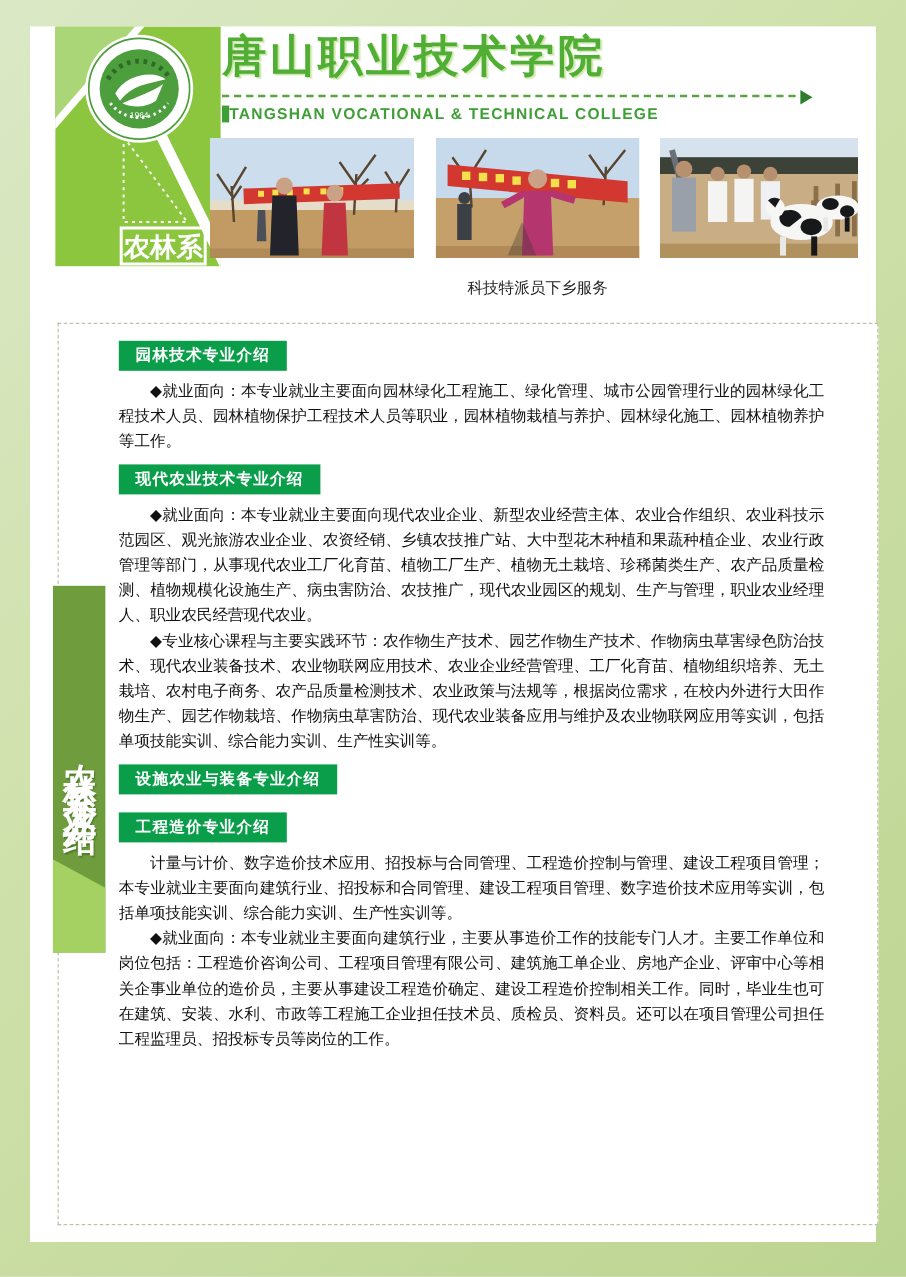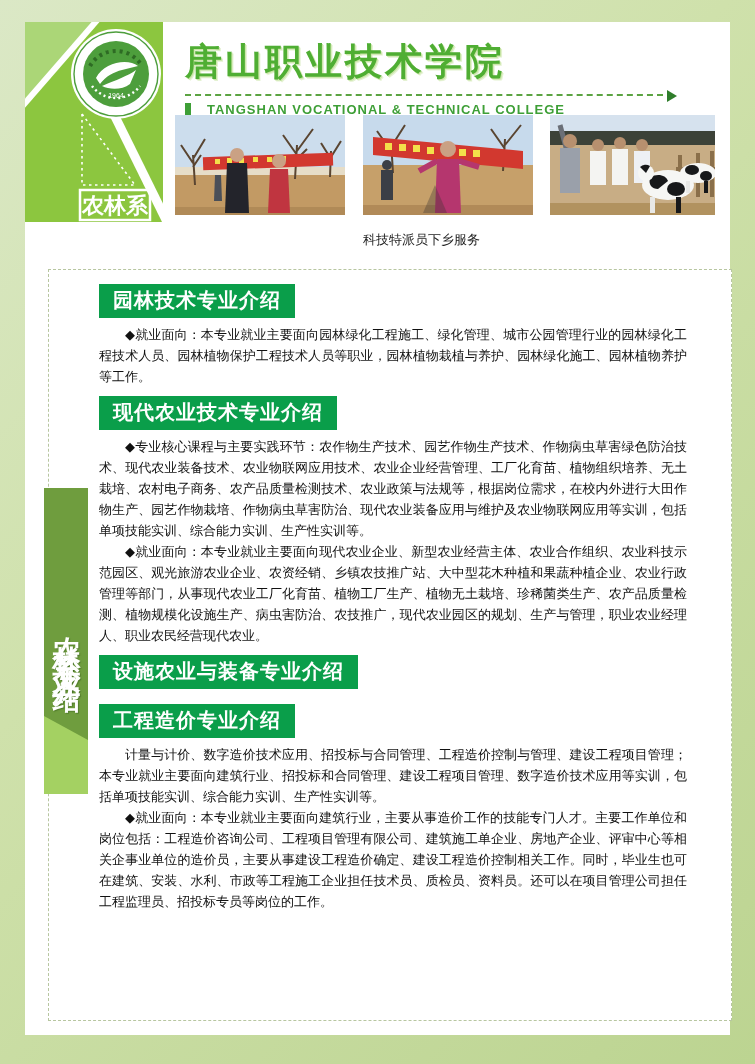--- a/index.html
+++ b/index.html
@@ -6,53 +6,53 @@
   body{
     width:755px;height:1064px;overflow:hidden;position:relative;
     background:linear-gradient(135deg,#dbe8c6 0%,#cfe1ab 40%,#bcd491 100%);
     font-family:"Liberation Sans","DejaVu Sans",sans-serif;
   }
   .page{
     position:absolute;left:25px;top:22px;width:705px;height:1013px;
     background:#ffffff;
   }
   
-  .corner-block{position:absolute;left:0;top:0;width:138px;height:232px;}
+  .corner-block{position:absolute;left:0;top:0;width:138px;height:232px;padding-left:21px;}
   .logo{position:absolute;left:45px;top:6px;width:92px;height:92px;}
   
-  .title-wrap{position:absolute;left:160px;top:20px;width:525px;}
+  .title-wrap{position:absolute;left:160px;top:5px;width:525px;}
   .title-cn{
     font-size:37px;font-weight:bold;color:#4fae33;letter-spacing:3px;line-height:1.1;
     text-shadow:1px 1px 0 #c9e5a6,2px 2px 0 #e4f2d2;
   }
   .dash-row{position:relative;height:10px;margin-top:7px;width:492px;}
   .dash-line{position:absolute;left:0;top:4px;width:478px;border-top:2px dashed #5ba342;}
   .dash-arrow{position:absolute;right:0;top:0;width:0;height:0;
     border-left:10px solid #2f7d2b;border-top:6px solid transparent;border-bottom:6px solid transparent;}
   .title-en{
     margin-top:3px;font-size:13px;font-weight:bold;color:#3e9f37;letter-spacing:1px;
-    border-left:6px solid #3e9f37;padding-left:16px;line-height:14px;
+    border-left:6px solid #3e9f37;padding-left:0;line-height:14px;
   }
   
   .photo{position:absolute;top:93px;height:100px;overflow:hidden;}
   .photo svg{display:block;}
   .caption{
-    position:absolute;left:338px;top:209px;width:170px;
+    position:absolute;left:338px;top:209px;width:170px;text-align:center;
     font-size:13px;color:#222;
   }
   
   .card{
     position:absolute;left:23px;top:247px;width:684px;height:752px;
     border:1px dashed #b7c6a0;background:#fff;box-sizing:border-box;
     padding:14px 44px 0 50px;
   }
   .section{margin-bottom:9px;}
   .sec-title{
     display:inline-block;background:#0a9e4a;color:#fff;font-weight:bold;
-    font-size:20px;padding:3px 14px 4px 14px;margin-bottom:6px;letter-spacing:1px;
+    font-size:13px;padding:3px 14px 4px 14px;margin-bottom:6px;letter-spacing:1px;
   }
   .para{
     margin:0;font-size:13px;line-height:21px;color:#111;text-align:justify;
     text-indent:2em;
   }
   
   .ribbon{position:absolute;left:19px;top:466px;width:44px;height:306px;}
   .ribbon-label{
     position:absolute;left:0;top:10px;width:44px;height:290px;
     writing-mode:vertical-rl;text-orientation:upright;
@@ -201,22 +201,22 @@
   <div class="section">
     <div class="sec-title">园林技术专业介绍</div>
     <div class="sec-paras">
             <p class="para">◆就业面向：本专业就业主要面向园林绿化工程施工、绿化管理、城市公园管理行业的园林绿化工程技术人员、园林植物保护工程技术人员等职业，园林植物栽植与养护、园林绿化施工、园林植物养护等工作。</p>
           </div>
   </div>
 
   <div class="section">
     <div class="sec-title">现代农业技术专业介绍</div>
     <div class="sec-paras">
+            <p class="para">◆就业面向：本专业就业主要面向现代农业企业、新型农业经营主体、农业合作组织、农业科技示范园区、观光旅游农业企业、农资经销、乡镇农技推广站、大中型花木种植和果蔬种植企业、农业行政管理等部门，从事现代农业工厂化育苗、植物工厂生产、植物无土栽培、珍稀菌类生产、农产品质量检测、植物规模化设施生产、病虫害防治、农技推广，现代农业园区的规划、生产与管理，职业农业经理人、职业农民经营现代农业。</p>
             <p class="para">◆专业核心课程与主要实践环节：农作物生产技术、园艺作物生产技术、作物病虫草害绿色防治技术、现代农业装备技术、农业物联网应用技术、农业企业经营管理、工厂化育苗、植物组织培养、无土栽培、农村电子商务、农产品质量检测技术、农业政策与法规等，根据岗位需求，在校内外进行大田作物生产、园艺作物栽培、作物病虫草害防治、现代农业装备应用与维护及农业物联网应用等实训，包括单项技能实训、综合能力实训、生产性实训等。</p>
-            <p class="para">◆就业面向：本专业就业主要面向现代农业企业、新型农业经营主体、农业合作组织、农业科技示范园区、观光旅游农业企业、农资经销、乡镇农技推广站、大中型花木种植和果蔬种植企业、农业行政管理等部门，从事现代农业工厂化育苗、植物工厂生产、植物无土栽培、珍稀菌类生产、农产品质量检测、植物规模化设施生产、病虫害防治、农技推广，现代农业园区的规划、生产与管理，职业农业经理人、职业农民经营现代农业。</p>
           </div>
   </div>
 
   <div class="section">
     <div class="sec-title">设施农业与装备专业介绍</div>
     <div class="sec-paras">
           </div>
   </div>
 
   <div class="section">

